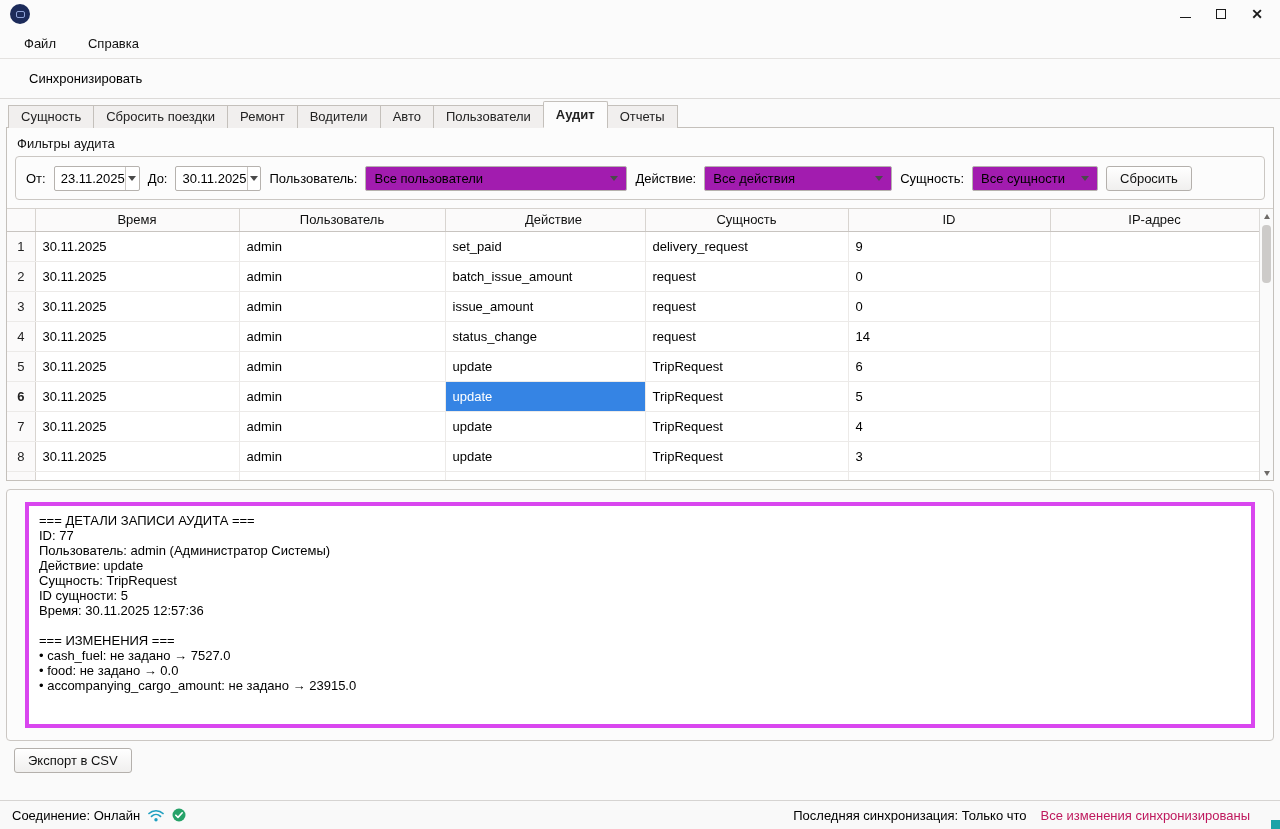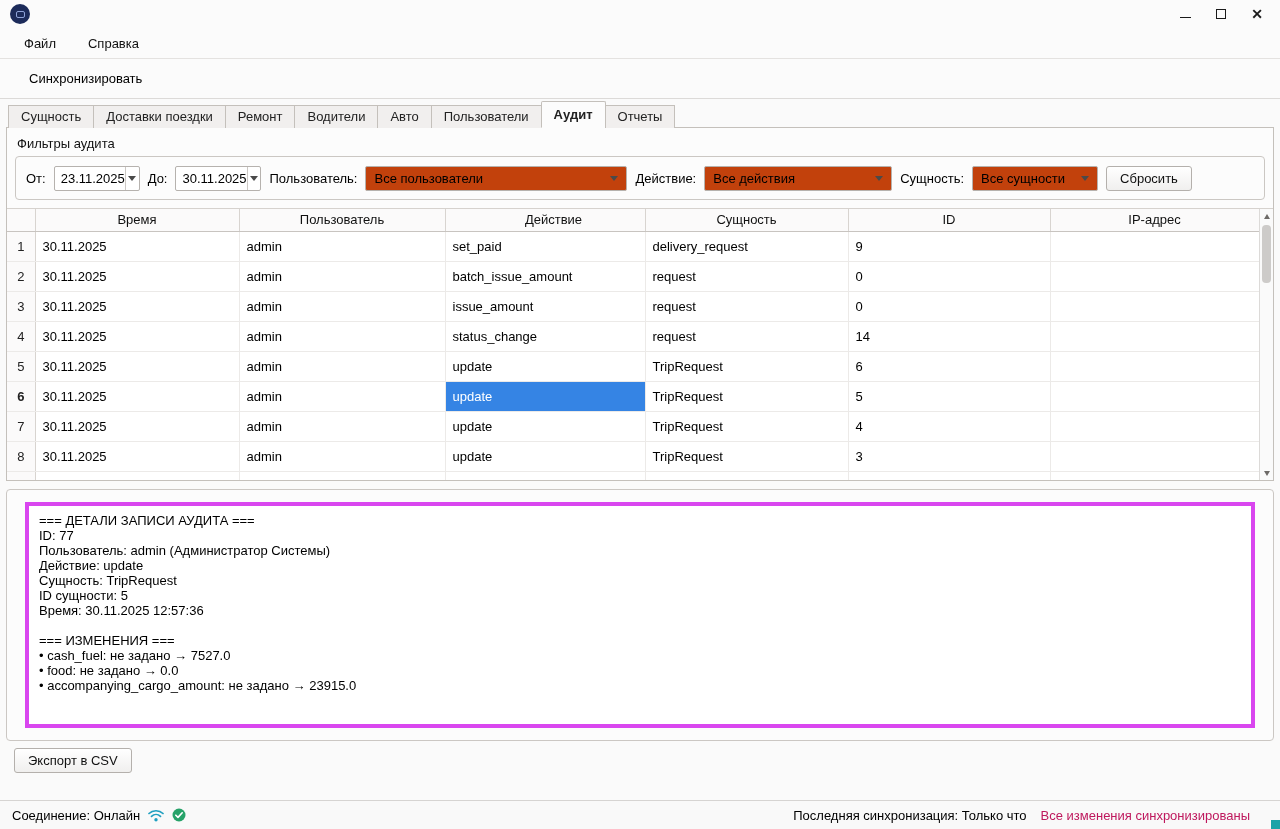--- a/index.html
+++ b/index.html
@@ -36,21 +36,21 @@
   
   .tabpane { flex:0 0 354px; height:354px; margin:0 6px; border:1px solid #c4c0bb; background:#fcfcfc; display:flex; flex-direction:column; position:relative; z-index:1; }
 
   .filters-group { margin:8px 8px 0 8px; }
   .filters-title { height:16px; line-height:16px; padding-left:2px; margin-bottom:4px; color:#111; }
   .filters-box { height:44px; border:1px solid #cbc7c3; border-radius:4px; display:flex; align-items:center; padding:0 10px; gap:8px; background:#fcfcfc; }
   .flabel { white-space:nowrap; }
   .date-edit { display:flex; align-items:stretch; height:25px; width:86px; background:#fff; border:1px solid #b6b2ae; border-radius:2px; }
   .date-edit .val { flex:1; display:flex; align-items:center; padding-left:6px; white-space:nowrap; }
   .date-edit .dd { width:17px; border-left:1px solid #ccc8c4; display:flex; align-items:center; justify-content:center; }
-  .combo { display:flex; align-items:center; height:25px; background:#c2410c; border:1px solid #b6b2ae; border-radius:2px; padding:0 8px; }
+  .combo { display:flex; align-items:center; height:25px; background:#a21caf; border:1px solid #b6b2ae; border-radius:2px; padding:0 8px; }
   .combo .val { flex:1; white-space:nowrap; overflow:hidden; }
   .arrow-down { width:0; height:0; border-left:4px solid transparent; border-right:4px solid transparent; border-top:5px solid #4a4a4a; }
   .combo-user { width:262px; }
   .combo-action { width:188px; }
   .combo-entity { width:126px; }
   .btn { height:25px; padding:0 13px; border:1px solid #b4b0ac; border-radius:3px; background:linear-gradient(#ffffff,#f0efee); font-family:inherit; font-size:13px; color:#111; }
 
   
   .table-wrap { margin-top:8px; flex:1; position:relative; overflow:hidden; border-top:1px solid #d6d2ce; }
   table.audit { border-collapse:collapse; table-layout:fixed; width:1252px; background:#fff; }
@@ -111,21 +111,21 @@
     <span class="menu-item">Файл</span>
     <span class="menu-item">Справка</span>
   </div>
 
   <div class="toolbar">
     <span>Синхронизировать</span>
   </div>
 
   <div class="tabbar-wrap">
       <div class="tab">Сущность</div>
-      <div class="tab">Доставки поездки</div>
+      <div class="tab">Сбросить поездки</div>
       <div class="tab">Ремонт</div>
       <div class="tab">Водители</div>
       <div class="tab">Авто</div>
       <div class="tab">Пользователи</div>
       <div class="tab active">Аудит</div>
       <div class="tab">Отчеты</div>
     </div>
 
   <div class="tabpane">
 

